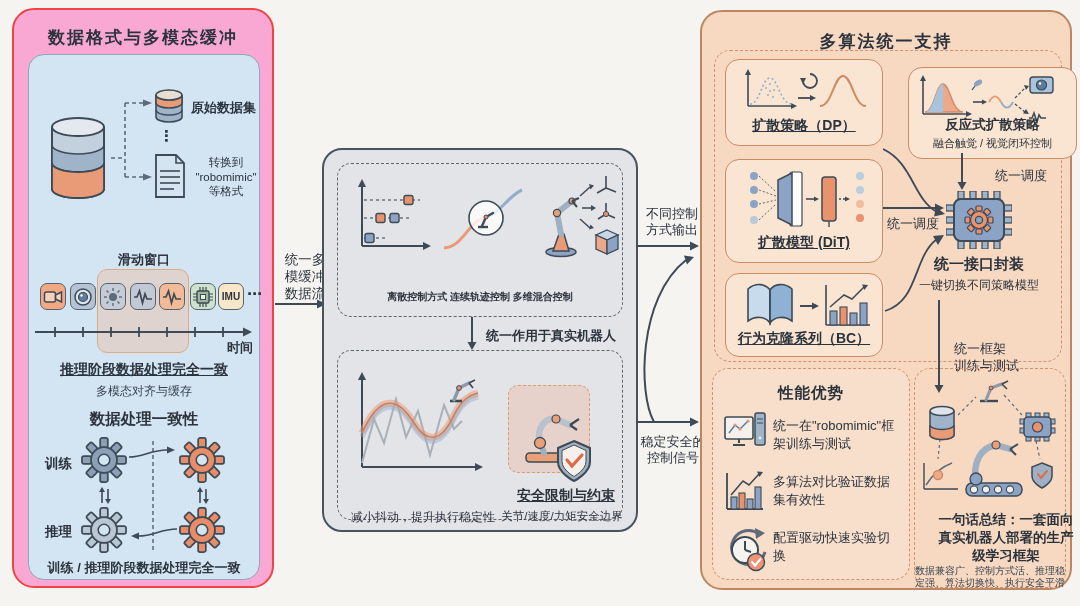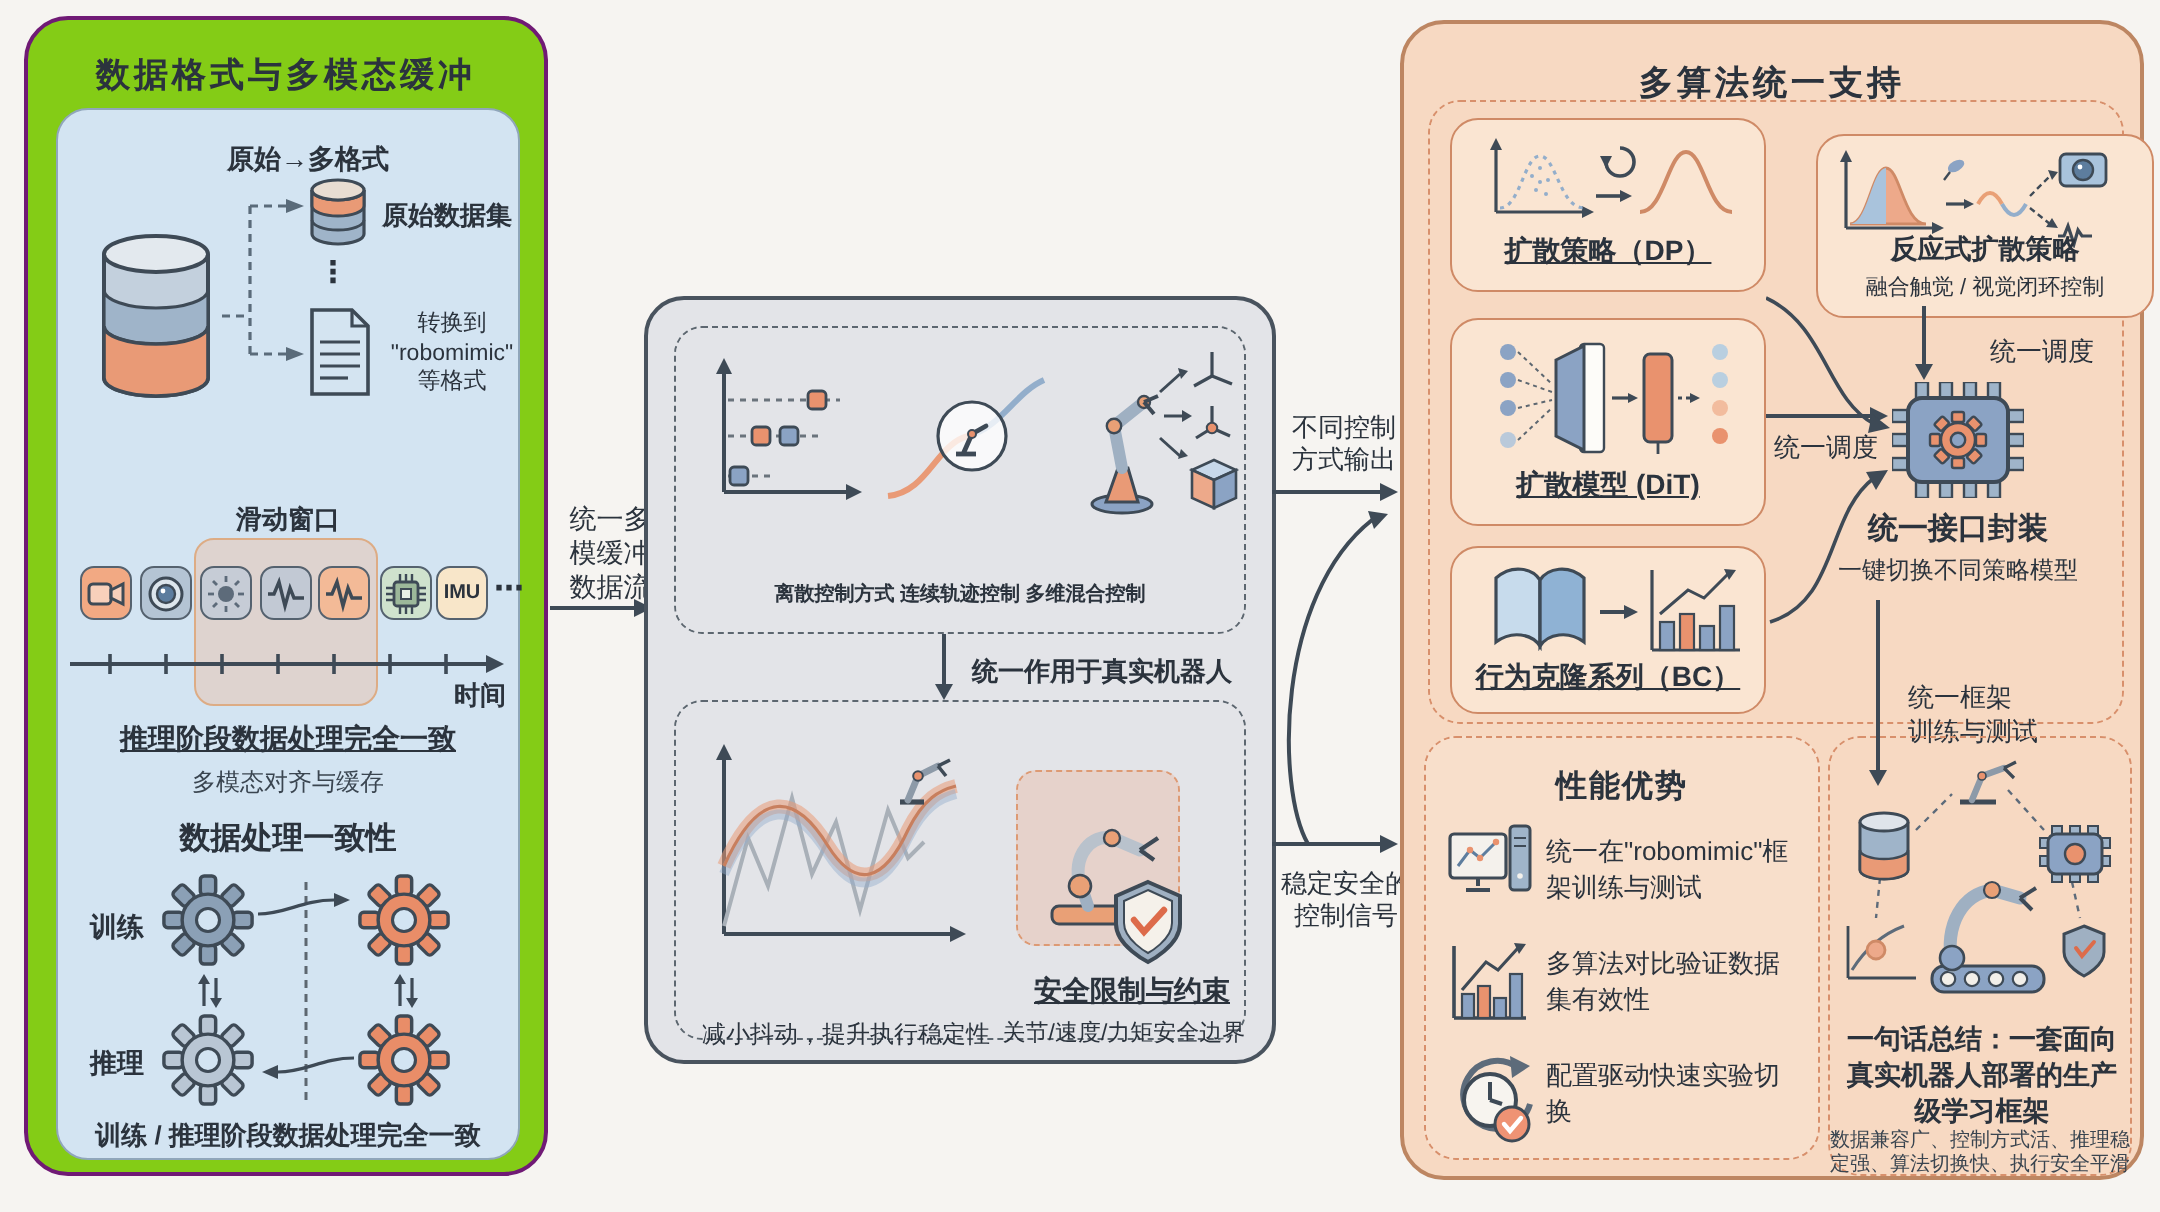--- a/index.html
+++ b/index.html
@@ -3,21 +3,21 @@
 <meta charset="utf-8">
 <style>
   html,body{margin:0;padding:0;}
   body{width:1080px;height:606px;background:#f6f4f1;font-family:"Liberation Sans","DejaVu Sans",sans-serif;color:#2b333d;overflow:hidden;}
   .stage{position:relative;width:1080px;height:606px;}
   .abs{position:absolute;}
   .ctr{text-align:center;}
   .b{font-weight:bold;}
   .ba{word-break:break-all;}
   .panel{border-radius:22px;box-sizing:border-box;}
-  .lp{left:12px;top:8px;width:262px;height:580px;background:#84cc16;border:2px solid #701a75;}
+  .lp{left:12px;top:8px;width:262px;height:580px;background:#f9a8d4;border:2px solid #ef4444;}
   .lp-inner{left:14px;top:44px;width:230px;height:524px;background:#d3e4f2;border:1.5px solid #90a6ba;border-radius:16px;}
   .mp{left:322px;top:148px;width:312px;height:380px;background:#e3e4e8;border:2px solid #49535e;border-radius:20px;}
   .rp{left:700px;top:10px;width:372px;height:580px;background:#f7d9c2;border:2px solid #bd8662;}
   .dashedbox{border:1.6px dashed #5d6770;border-radius:14px;box-sizing:border-box;}
   .odash{border:1.8px dashed #d8906c;border-radius:16px;box-sizing:border-box;}
   .algobox{background:#fae5d2;border:1.6px solid #cf8a66;border-radius:14px;box-sizing:border-box;}
   .sensor{width:26px;height:27px;border:1.5px solid #55626f;border-radius:7px;box-sizing:border-box;display:flex;align-items:center;justify-content:center;}
   .t17{font-size:17px;letter-spacing:2px;}
   .t14{font-size:14px;text-decoration:underline;}
   .t13{font-size:13px;}
@@ -27,21 +27,20 @@
 </style>
 </head>
 <body>
 
 <div class="stage">
 
   <div class="abs panel lp">
     <div class="abs ctr b t17" style="top:16px;width:100%;">数据格式与多模态缓冲</div>
     <div class="abs lp-inner">
 
-      <div class="abs ctr b" style="top:16px;left:50px;width:150px;font-size:13.5px;">原始→多格式</div>
 
       <svg class="abs" style="left:18px;top:58px;" width="62" height="92" viewBox="0 0 62 92">
         <path d="M5,14 v62 a26,9 0 0 0 52,0 v-62" fill="#c3d0dd" stroke="#3e4a56" stroke-width="2"></path>
         <path d="M5,32 v18 a26,9 0 0 0 52,0 v-18 a26,9 0 0 1 -52,0 z" fill="#9fb4c9" stroke="#3e4a56" stroke-width="1.6"></path>
         <path d="M5,50 v26 a26,9 0 0 0 52,0 v-26 a26,9 0 0 1 -52,0 z" fill="#e99a76" stroke="#3e4a56" stroke-width="1.8"></path>
         <ellipse cx="31" cy="14" rx="26" ry="9" fill="#e3e9ee" stroke="#3e4a56" stroke-width="2"></ellipse>
       </svg>
 
       <svg class="abs" style="left:82px;top:30px;" width="44" height="108" viewBox="0 0 44 108">
         <g fill="none" stroke="#5a6b7a" stroke-width="1.6" stroke-dasharray="4 3">
@@ -614,18 +613,18 @@
             <circle cx="80" cy="112.5" r="3.6"></circle>
             <circle cx="92" cy="112.5" r="3.6"></circle>
         </g>
         <path d="M58,106 C 54,84 64,70 78,68 L92,72" stroke="#9fb0c2" stroke-width="6.5" fill="none" stroke-linecap="round"></path>
         <circle cx="58" cy="102" r="6" fill="#8ba3c4" stroke="#3e4a56" stroke-width="1.3"></circle>
         <circle cx="78" cy="68" r="4" fill="#e9a076" stroke="#3e4a56" stroke-width="1.1"></circle>
         <path d="M92,72 l8,-5 M92,72 l6,6" stroke="#3e4a56" stroke-width="2"></path>
         <path d="M124,86 L134,90 V99 C134,106 124,111 124,111 C124,111 114,106 114,99 V90 Z" fill="#9fb0c2" stroke="#3e4a56" stroke-width="1.5"></path>
         <path d="M120,97 l3,4 l6,-7" stroke="#dd6b4a" stroke-width="2" fill="none" stroke-linecap="round"></path>
       </svg>
-      <div class="abs ba ctr b" style="left:4px;top:142px;width:144px;font-size:13.5px;line-height:18px;">一句话总结：一套面向真实机器人部署的生产级学习框架</div>
+      <div class="abs ba ctr b" style="left:19px;top:142px;width:144px;font-size:13.5px;line-height:18px;">一句话总结：一套面向真实机器人部署的生产级学习框架</div>
       <div class="abs ba ctr" style="left:0;top:196px;width:150px;font-size:10px;line-height:12px;color:#3a4550;">数据兼容广、控制方式活、推理稳定强、算法切换快、执行安全平滑</div>
     </div>
   </div>
 
 </div>
 
 </body></html>

